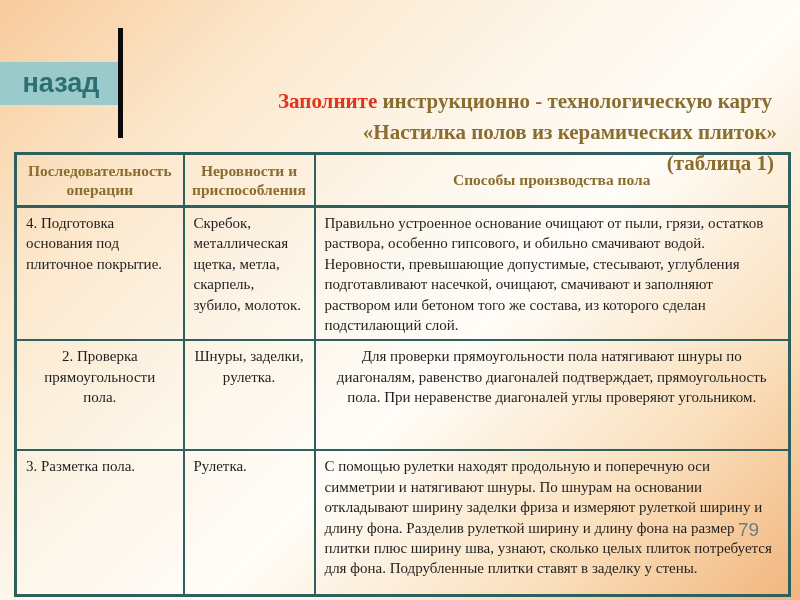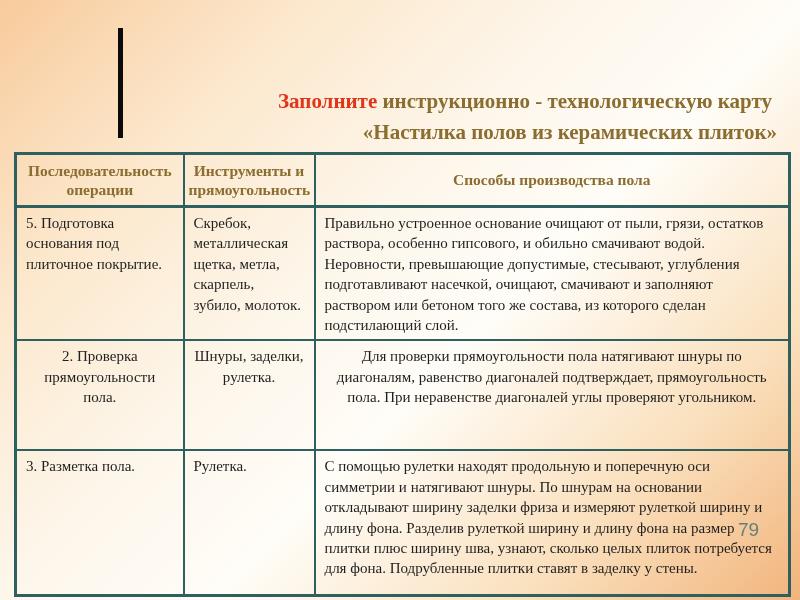--- a/index.html
+++ b/index.html
@@ -70,44 +70,46 @@
     position:absolute; left:738px; top:519px;
     font-family:"Liberation Sans", sans-serif;
     font-size:19px; color:#64807a;
   }
 </style>
 </head>
 <body>
 
 <div class="slide">
 
+  <button class="back-btn">назад</button>
 
   <div class="vline"></div>
 
   <div class="title-block">
     <div class="t-line1"><span class="hl">Заполните</span><span> инструкционно - технологическую  карту</span></div>
     <div class="t-line2">«Настилка полов из керамических плиток»</div>
+    <div class="t-line3">(таблица 1)</div>
   </div>
 
   <table class="itk">
     <colgroup>
         <col class="c1">
         <col class="c2">
         <col class="c3">
       </colgroup>
     <thead>
       <tr>
         <th>Последовательность операции</th>
-        <th>Инструменты и прямоугольность</th>
+        <th>Неровности и приспособления</th>
         <th>Способы производства пола</th>
       </tr>
     </thead>
     <tbody>
       <tr class="r1">
-        <td>5. Подготовка основания под плиточное покрытие.</td>
+        <td>4. Подготовка основания под плиточное покрытие.</td>
         <td>Скребок, металлическая щетка, метла, скарпель, зубило, молоток.</td>
         <td>Правильно устроенное основание очищают от пыли, грязи, остатков раствора, особенно гипсового, и обильно смачивают водой. Неровности, превышающие допустимые, стесывают, углубления подготавливают насечкой, очищают, смачивают и заполняют раствором или бетоном того же состава, из которого сделан подстилающий слой.</td>
       </tr>
       <tr class="r2">
         <td>2. Проверка прямоугольности пола.</td>
         <td>Шнуры, заделки, рулетка.</td>
         <td>Для проверки прямоугольности пола натягивают шнуры по диагоналям, равенство диагоналей подтверждает, прямоугольность пола. При неравенстве диагоналей углы проверяют угольником.</td>
       </tr>
       <tr class="r3">
         <td>3. Разметка пола.</td>

